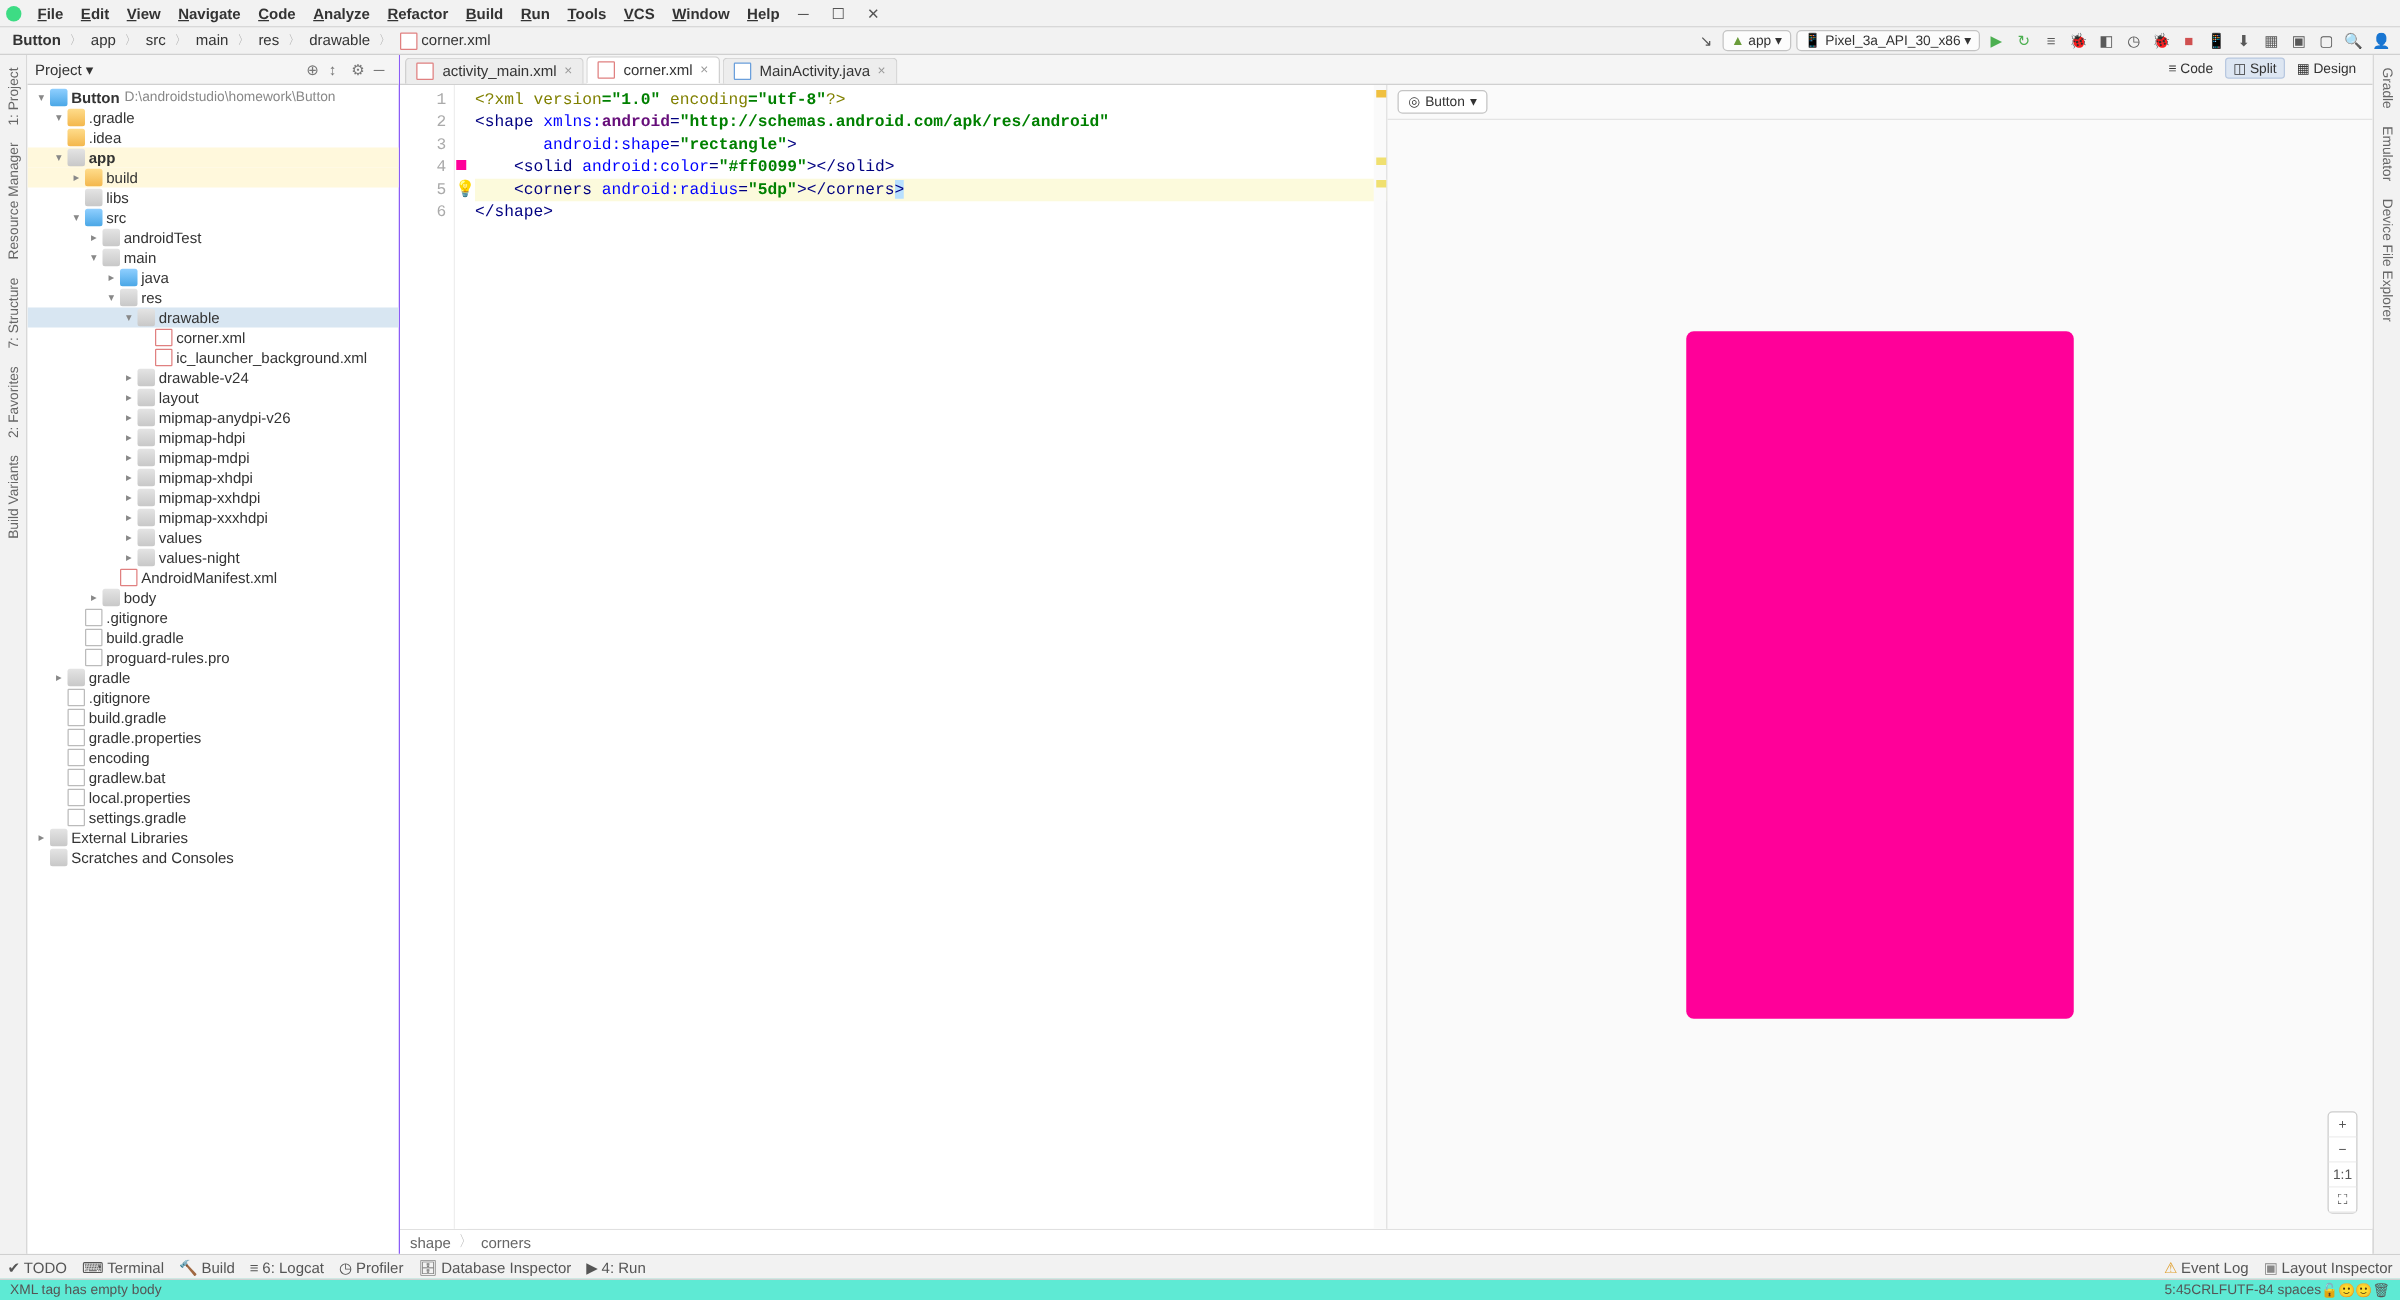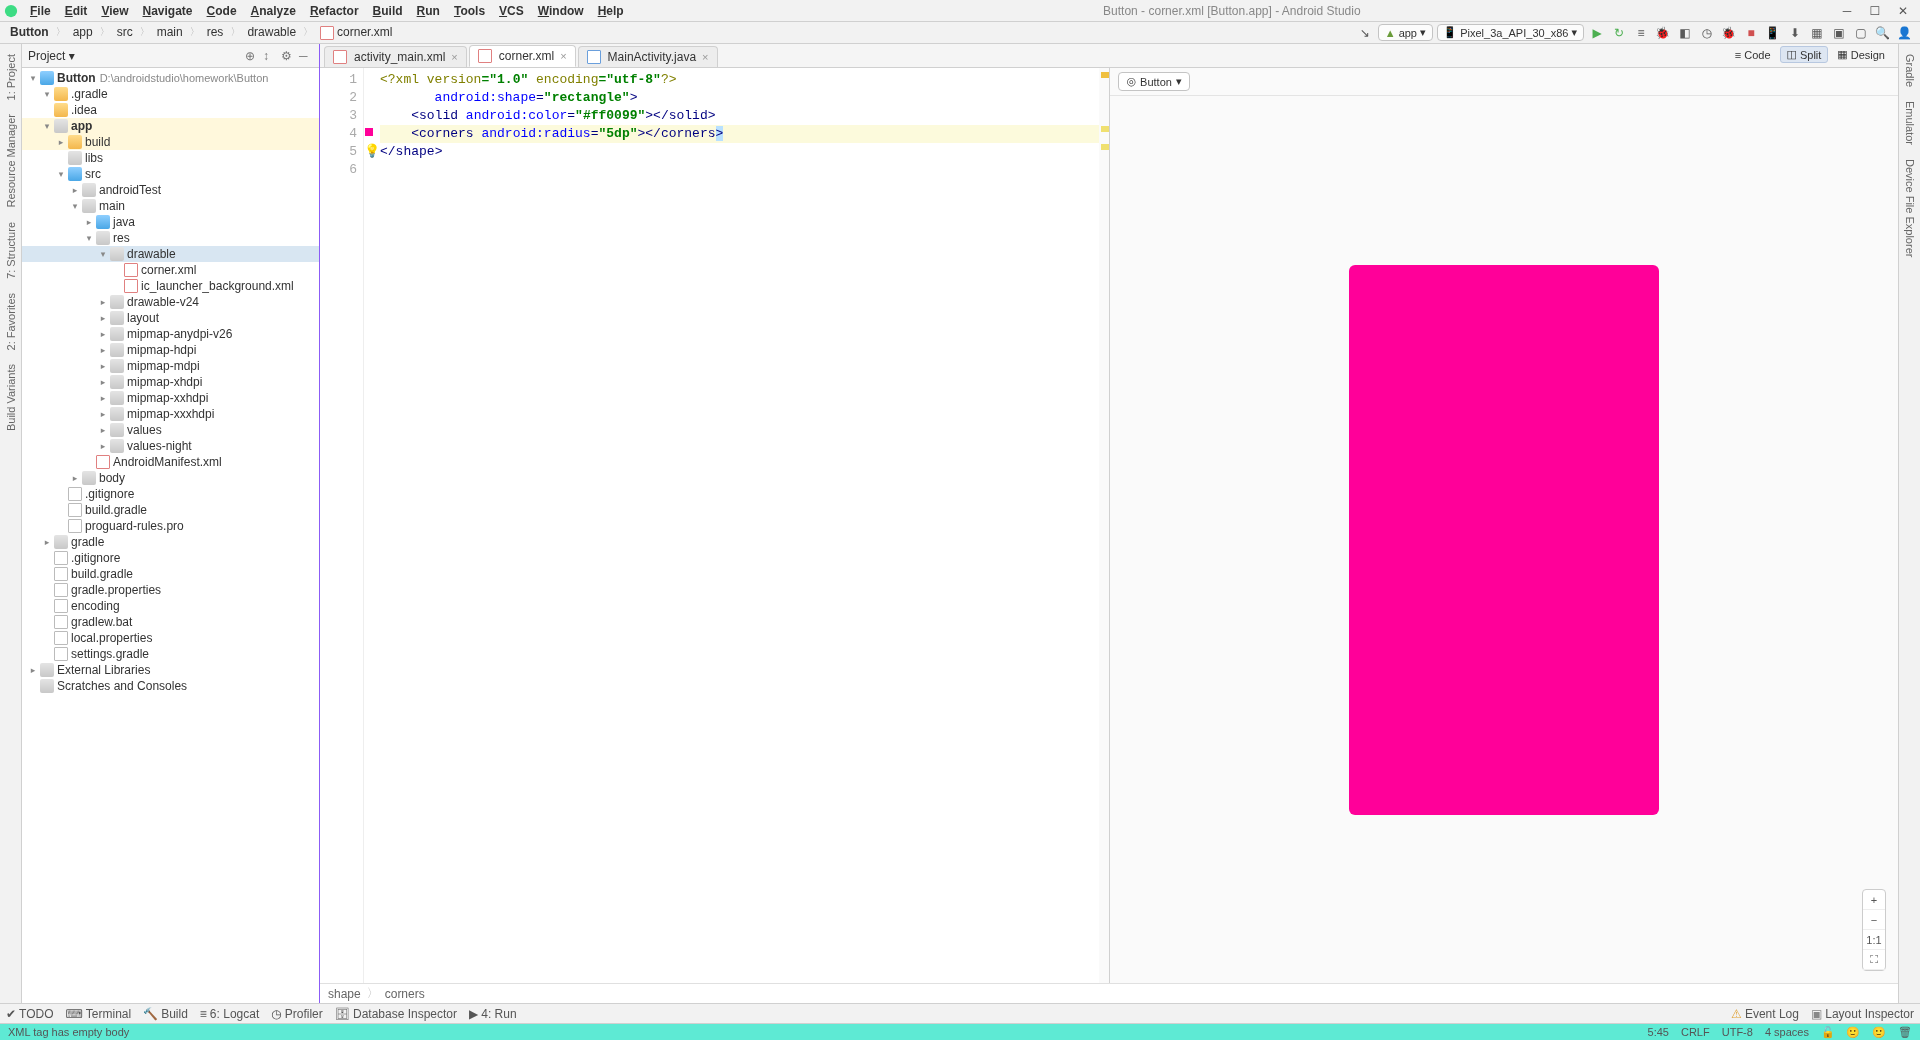--- a/index.html
+++ b/index.html
@@ -74,21 +74,21 @@
 .preview-dropdown { padding:2px 8px; border:1px solid #c4c4c4; border-radius:4px; background:#fff; font-size:11px; display:flex; align-items:center; gap:4px; }
 .preview-canvas { flex:1; display:flex; align-items:center; justify-content:center; position:relative; }
 .preview-box { width:310px; height:550px; border-radius:6px; }
 .zoom-controls { position:absolute; right:12px; bottom:12px; background:#fff; border:1px solid #ccc; border-radius:4px; display:flex; flex-direction:column; }
 .zoom-controls div { width:22px; height:20px; display:flex; align-items:center; justify-content:center; border-bottom:1px solid #eee; font-size:11px; color:#555; }
 .breadcrumb-footer { height:20px; border-top:1px solid #e0e0e0; padding:0 8px; display:flex; align-items:center; gap:6px; font-size:12px; color:#666; background:#fff; }
 .bottom-bar { height:20px; background:#f2f2f2; border-top:1px solid #d0d0d0; display:flex; align-items:center; padding:0 6px; gap:12px; font-size:12px; }
 .bottom-bar .tool { display:flex; align-items:center; gap:3px; color:#555; }
 .bottom-bar .right { margin-left:auto; display:flex; gap:12px; align-items:center; }
 .status-bar { height:17px; background:#5eead4; border-top:1px solid #d0d0d0; display:flex; align-items:center; padding:0 8px; font-size:11px; color:#555; }
-.status-bar .right { margin-left:auto; display:flex; gap:12px; align-items:center; }
+.status-bar .right { margin-left:auto; display:flex; align-items:center; }
 .bulb { color:#f0a020; }
 </style>
 </head>
 <body>
 
 <div class="titlebar">
   <svg class="titlebar-logo" viewBox="0 0 16 16">
       <circle cx="8" cy="8" r="7" fill="#3ddc84"></circle>
     </svg>
   <div class="menu-bar" id="menu-bar">
@@ -99,21 +99,20 @@
       <div class="menu-item"><u>C</u>ode</div>
       <div class="menu-item"><u>A</u>nalyze</div>
       <div class="menu-item"><u>R</u>efactor</div>
       <div class="menu-item"><u>B</u>uild</div>
       <div class="menu-item"><u>R</u>un</div>
       <div class="menu-item"><u>T</u>ools</div>
       <div class="menu-item"><u>V</u>CS</div>
       <div class="menu-item"><u>W</u>indow</div>
       <div class="menu-item"><u>H</u>elp</div>
     </div>
-  <div class="titlebar-title">Button - corner.xml [Button.app] - Android Studio</div>
   <div class="titlebar-controls">
     <div class="winbtn">─</div>
     <div class="winbtn">☐</div>
     <div class="winbtn">✕</div>
   </div>
 </div>
 
 <div class="nav-row">
   <div class="breadcrumb" id="breadcrumb">
       <span class="breadcrumb-item bold"><span>Button</span></span>
@@ -416,20 +415,21 @@
         <div class="marker-gutter">
           <div></div>
             <div></div>
             <div></div>
           <div><span style="display:inline-block;width:8px;height:8px;background:#ff0099;margin-left:1px"></span></div>
           <div><span class="bulb">💡</span></div>
           <div></div>
         </div>
         <div class="code-lines">
 <div class="line"><span class="t-decl">&lt;?</span><span class="t-decl">xml version</span><span class="t-str">="1.0" </span><span class="t-decl">encoding</span><span class="t-str">="utf-8"</span><span class="t-decl">?&gt;</span></div>
+<div class="line"><span class="t-tag">&lt;</span><span class="t-tag">shape</span><span class="t-attr"> xmlns:</span><span class="t-ns">android</span><span class="t-tag">=</span><span class="t-str">"http://schemas.android.com/apk/res/android"</span></div>
 <div class="line">       <span class="t-attr">android:shape</span><span class="t-tag">=</span><span class="t-str">"rectangle"</span><span class="t-tag">&gt;</span></div>
 <div class="line">    <span class="t-tag">&lt;</span><span class="t-tag">solid</span> <span class="t-attr">android:color</span><span class="t-tag">=</span><span class="t-str">"#ff0099"</span><span class="t-tag">&gt;&lt;/</span><span class="t-tag">solid</span><span class="t-tag">&gt;</span></div>
 <div class="line hl-line">    <span class="t-tag">&lt;</span><span class="t-tag">corners</span> <span class="t-attr">android:radius</span><span class="t-tag">=</span><span class="t-str">"5dp"</span><span class="t-tag">&gt;&lt;/</span><span class="t-tag">corners</span><span class="t-tag cursor-box">&gt;</span></div>
 <div class="line"><span class="t-tag">&lt;/</span><span class="t-tag">shape</span><span class="t-tag">&gt;</span></div>
         </div>
         <div class="code-right-strip">
           <div class="strip-mark" style="top:4px;background:#f0c040"></div>
           <div class="strip-mark" style="top:58px;background:#f0e070"></div>
           <div class="strip-mark" style="top:76px;background:#f0e070"></div>
         </div>

